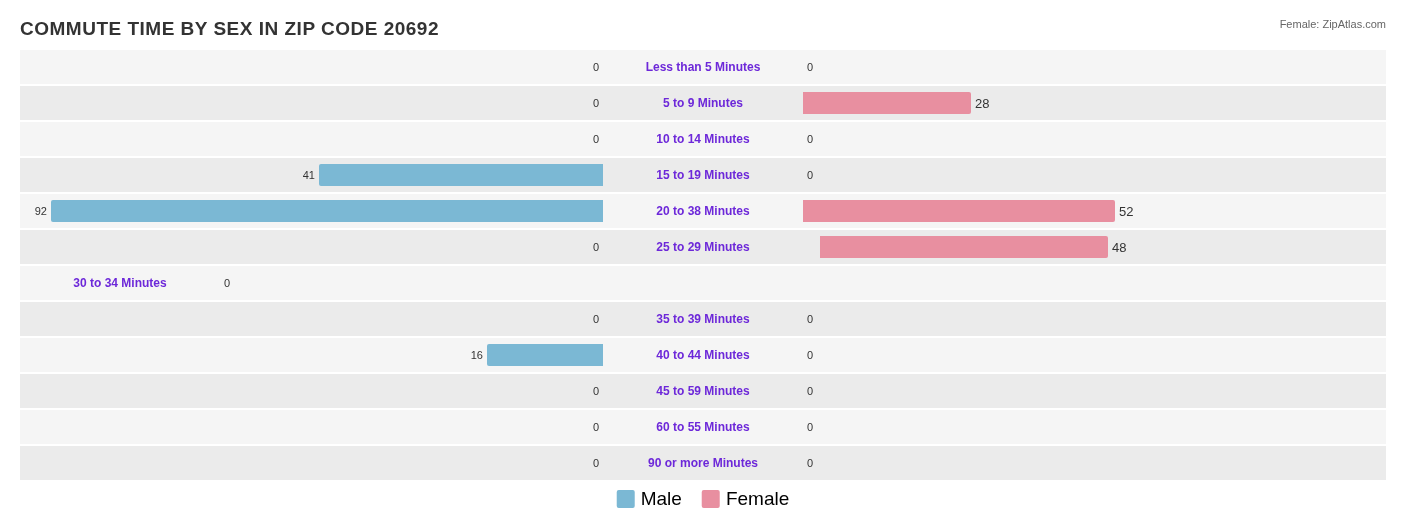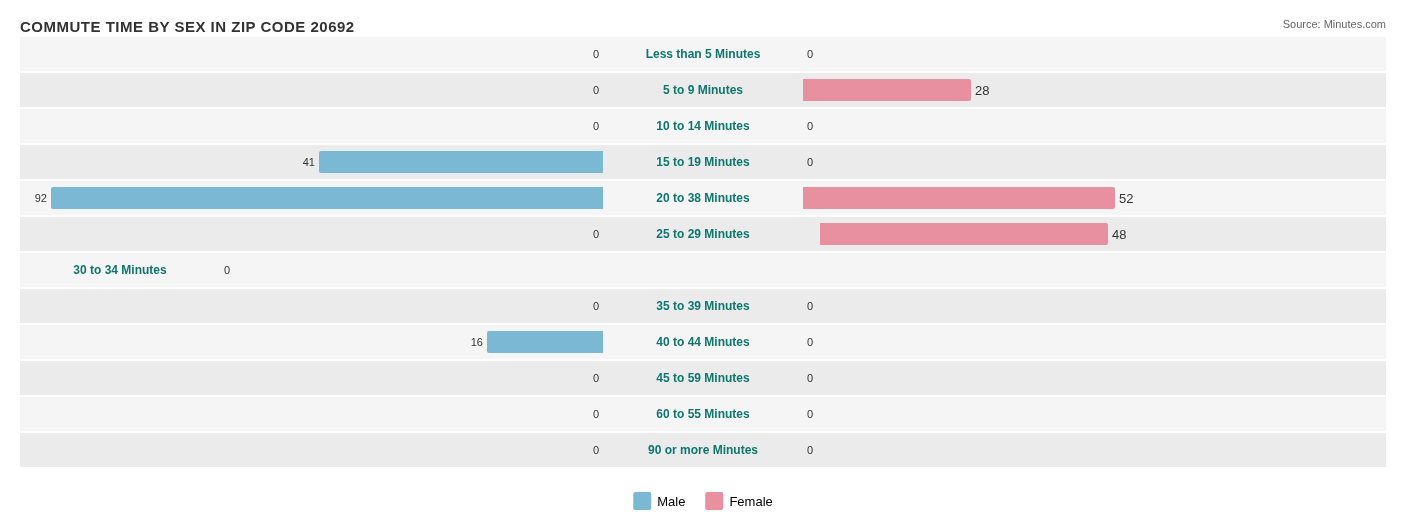--- a/index.html
+++ b/index.html
@@ -11,26 +11,26 @@
       overflow: hidden;
       position: relative;
     }
     .chart-container {
       width: 1406px;
       height: 522px;
       padding: 18px 20px 50px 20px;
       position: relative;
     }
     .chart-title {
-      font-size: 15px;
+      font-size: 19px;
       font-weight: bold;
       color: #333;
       text-transform: uppercase;
       letter-spacing: 0.5px;
-      margin-bottom: 2px;
+      margin-bottom: 10px;
     }
     .source-label {
       position: absolute;
       top: 18px;
       right: 20px;
       font-size: 11px;
       color: #666;
     }
     .bars-area {
       position: relative;
@@ -63,21 +63,21 @@
       display: flex;
       align-items: center;
       justify-content: flex-start;
       position: relative;
       height: 100%;
     }
     .center-label {
       width: 200px;
       text-align: center;
       font-size: 12px;
-      color: #0f766e;
+      color: #6d28d9;
       font-weight: bold;
       flex-shrink: 0;
       z-index: 2;
       position: relative;
     }
     .bar-male {
       height: 22px;
       background: #7bb8d4;
       border-radius: 2px 0 0 2px;
       position: absolute;
@@ -127,21 +127,21 @@
       color: #333;
     }
     .legend {
       position: absolute;
       bottom: 12px;
       left: 50%;
       transform: translateX(-50%);
       display: flex;
       align-items: center;
       gap: 20px;
-      font-size: 13px;
+      font-size: 19px;
     }
     .legend-item {
       display: flex;
       align-items: center;
       gap: 6px;
     }
     .legend-box {
       width: 18px;
       height: 18px;
       border-radius: 2px;
@@ -149,21 +149,21 @@
     .zero-value {
       font-size: 11px;
       color: #333;
     }
   </style>
 </head>
 <body>
 
 <div class="chart-container">
   <div class="chart-title">COMMUTE TIME BY SEX IN ZIP CODE 20692</div>
-  <div class="source-label">Source: Minutes.com</div>
+  <div class="source-label">Female: ZipAtlas.com</div>
 
   <div class="bars-area" id="bars-area">
       <div class="bar-row">
         <div class="left-section">
           <span class="zero-value" style="margin-right: 4px;">0</span>
         </div>
         <div class="center-label">Less than 5 Minutes</div>
         <div class="right-section">
           <span class="zero-value" style="margin-left: 4px;">0</span>
         </div>

